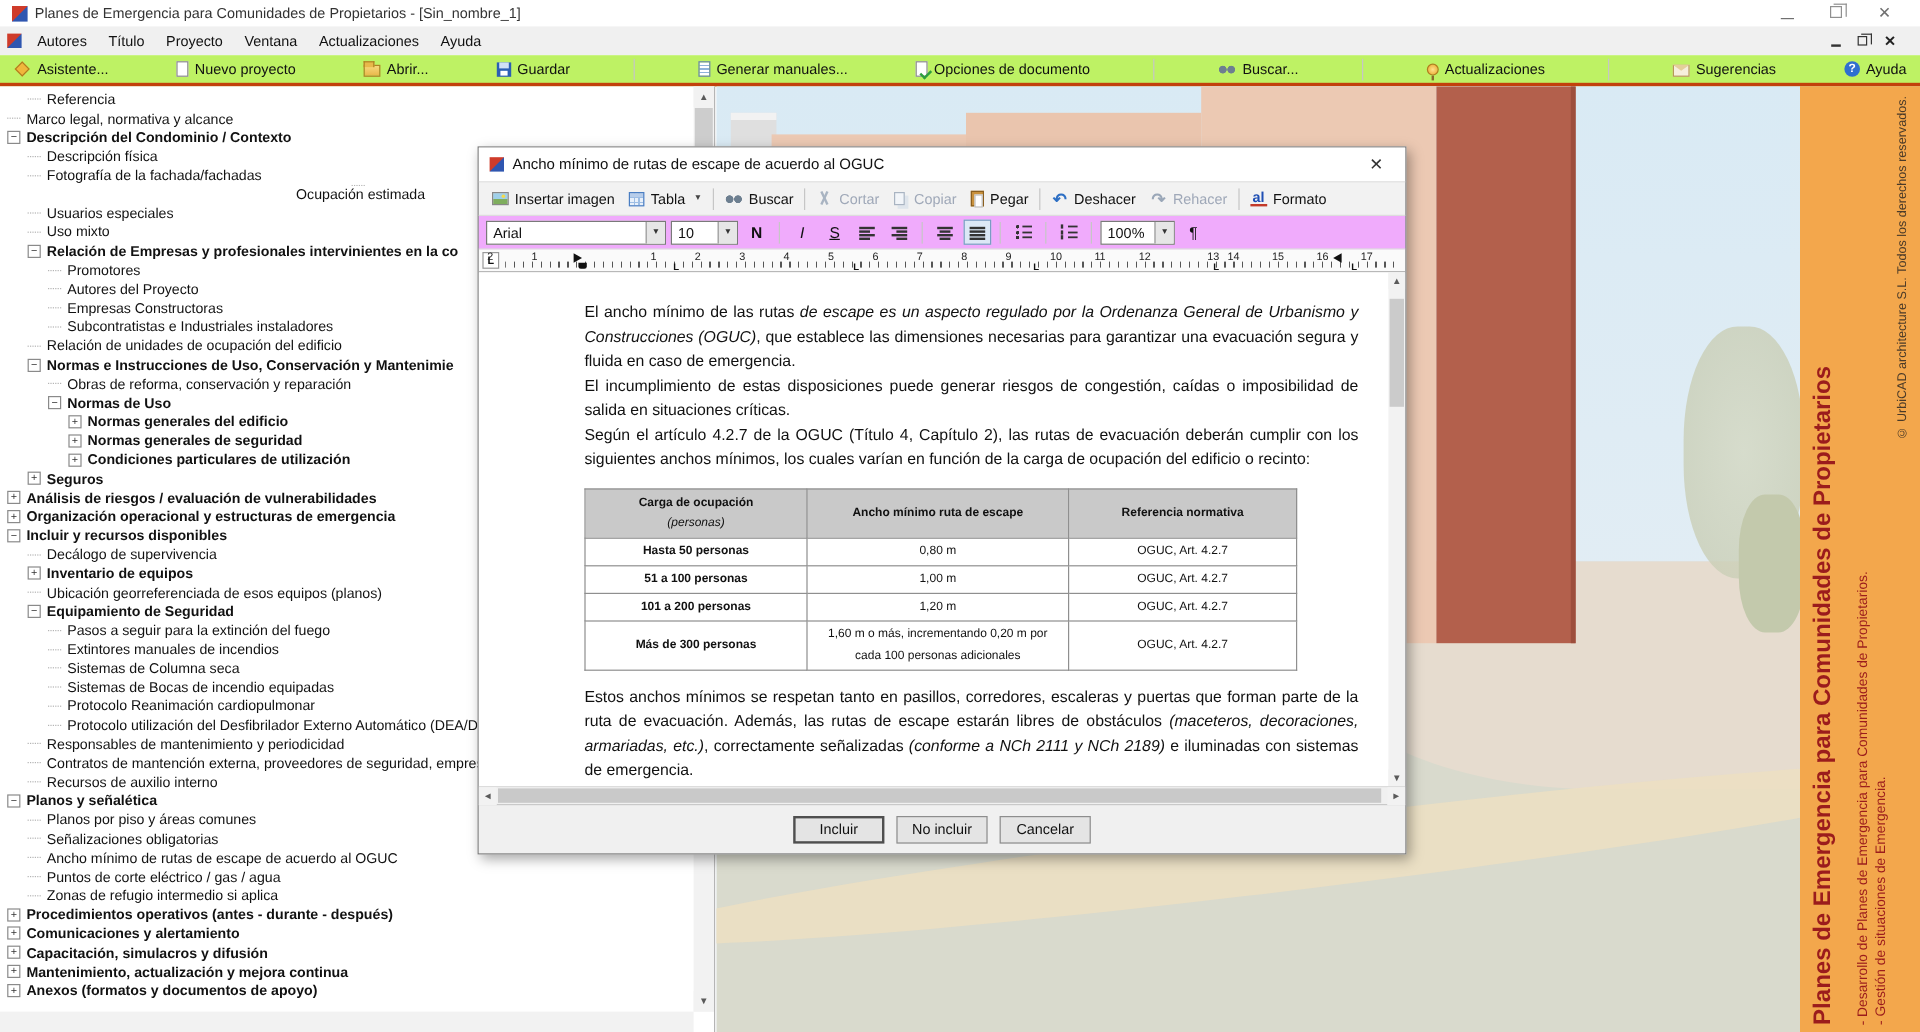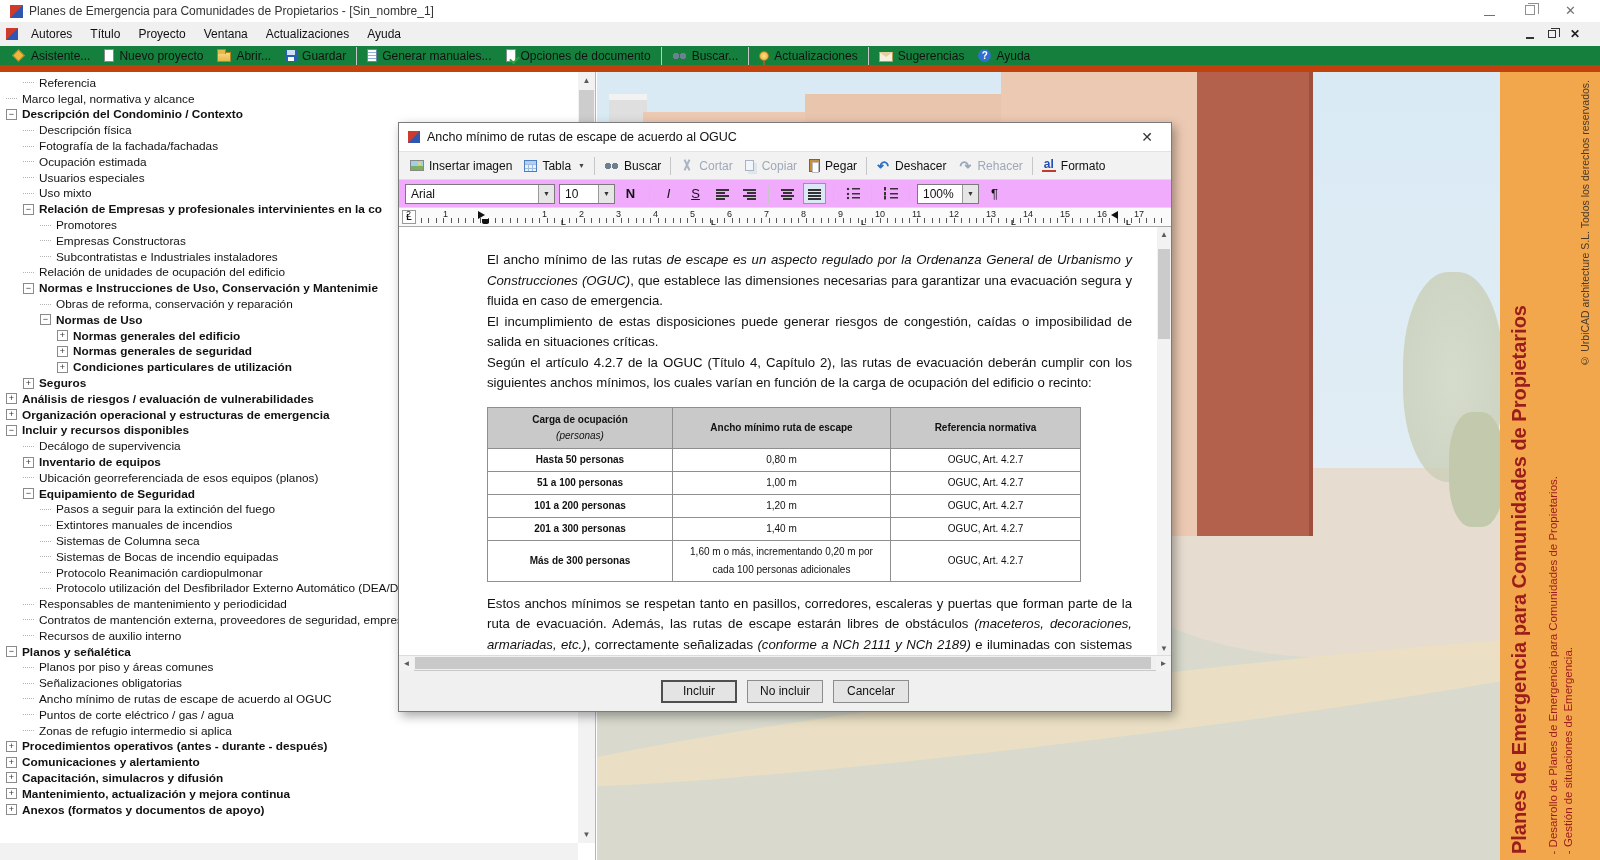--- a/index.html
+++ b/index.html
@@ -15,21 +15,21 @@
   .wc-x { font-size:13px; line-height:12px; }
 
   .menubar { height:24px; background:#f0f0f0; display:flex; align-items:center; gap:0; padding:0 6px; font-size:12px; }
   .menu-item { padding:4px 9px; }
   .mdi-controls { margin-left:auto; display:flex; gap:14px; padding-right:14px; font-size:11px; color:#222; align-items:center; }
   .mdi-min { width:8px; height:2px; background:#333; margin-top:7px; }
   .mdi-rest { width:8px; height:8px; border:1px solid #333; position:relative; }
   .mdi-rest::before { content:""; position:absolute; left:2px; top:-3px; width:8px; height:8px; border:1px solid #333; border-bottom:none; border-left:none; }
   .mdi-x { font-size:12px; font-weight:bold; }
 
-  .toolbar { height:26px; background:#15803d; display:flex; align-items:center; padding:0 4px; border-bottom:7px solid #c2410c; }
+  .toolbar { height:26px; background:#bef264; display:flex; align-items:center; padding:0 4px; border-bottom:3px solid #c2410c;justify-content:space-between; }
   .tbtn { display:flex; align-items:center; gap:5px; padding:2px 7px; font-size:12px; white-space:nowrap; }
   .tsep { width:1px; height:18px; background:#c6c6c6; margin:0 3px; }
 
   
   .icn { display:inline-flex; align-items:center; justify-content:center; flex:none; position:relative; }
   .app-icon { width:13px; height:13px; background:linear-gradient(135deg,#cf3b2a 0 48%,#2f56b0 52% 100%); }
   .wizard-icon { width:9px; height:9px; background:#f0b73c; border:1px solid #b07d1e; transform:rotate(45deg); margin:2px 3px; }
   .new-doc-icon { width:10px; height:13px; background:#fff; border:1px solid #8a8a8a; }
   .open-folder-icon { width:14px; height:10px; background:linear-gradient(#f7d77b,#e8b84a); border:1px solid #ad8324; margin-top:2px; }
   .open-folder-icon::before { content:""; position:absolute; left:-1px; top:-4px; width:7px; height:4px; background:#e8b84a; border:1px solid #ad8324; border-bottom:none; }
@@ -263,39 +263,43 @@
           <span>Descripción del Condominio / Contexto</span>
         </div>
         <div class="tree-row" style="padding-left: 23px;">
           <span class="conn"></span>
           <span>Descripción física</span>
         </div>
         <div class="tree-row" style="padding-left: 23px;">
           <span class="conn"></span>
           <span>Fotografía de la fachada/fachadas</span>
         </div>
-        <div class="tree-row" style="padding-left: 23px;">
+        <div class="tree-row" style="padding-left: 23px; flex-direction: column;">
           <span class="conn"></span>
           <span>Ocupación estimada</span>
         </div>
         <div class="tree-row" style="padding-left: 23px;">
           <span class="conn"></span>
           <span>Usuarios especiales</span>
         </div>
         <div class="tree-row" style="padding-left: 23px;">
           <span class="conn"></span>
           <span>Uso mixto</span>
         </div>
         <div class="tree-row bold" style="padding-left: 23px;">
           <span class="exp">−</span>
           <span>Relación de Empresas y profesionales intervinientes en la co</span>
         </div>
         <div class="tree-row" style="padding-left: 40px;">
           <span class="conn"></span>
           <span>Promotores</span>
+        </div>
+        <div class="tree-row" style="padding-left: 40px;">
+          <span class="conn"></span>
+          <span>Autores del Proyecto</span>
         </div>
         <div class="tree-row" style="padding-left: 40px;">
           <span class="conn"></span>
           <span>Empresas Constructoras</span>
         </div>
         <div class="tree-row" style="padding-left: 40px;">
           <span class="conn"></span>
           <span>Subcontratistas e Industriales instaladores</span>
         </div>
         <div class="tree-row" style="padding-left: 23px;">
@@ -553,21 +557,21 @@
         <span class="ruler-num" style="left: 217px;">3</span>
         <span class="ruler-num" style="left: 254px;">4</span>
         <span class="ruler-num" style="left: 291px;">5</span>
         <span class="ruler-num" style="left: 328px;">6</span>
         <span class="ruler-num" style="left: 365px;">7</span>
         <span class="ruler-num" style="left: 402px;">8</span>
         <span class="ruler-num" style="left: 439px;">9</span>
         <span class="ruler-num" style="left: 476px;">10</span>
         <span class="ruler-num" style="left: 513px;">11</span>
         <span class="ruler-num" style="left: 550px;">12</span>
-        <span class="ruler-num" style="left: 587px;">13</span>
+        <span class="ruler-num" style="left: 607px;">13</span>
         <span class="ruler-num" style="left: 624px;">14</span>
         <span class="ruler-num" style="left: 661px;">15</span>
         <span class="ruler-num" style="left: 698px;">16</span>
         <span class="ruler-num" style="left: 735px;">17</span>
         <span class="tabL" style="left: 162px;">L</span>
         <span class="tabL" style="left: 312px;">L</span>
         <span class="tabL" style="left: 462px;">L</span>
         <span class="tabL" style="left: 612px;">L</span>
         <span class="tabL" style="left: 727px;">L</span>
       </div>
@@ -607,25 +611,20 @@
                 <td class="c1">51 a 100 personas</td>
                 <td>1,00 m</td>
                 <td>OGUC, Art. 4.2.7</td>
               </tr>
               <tr>
                 <td class="c1">101 a 200 personas</td>
                 <td>1,20 m</td>
                 <td>OGUC, Art. 4.2.7</td>
               </tr>
               <tr>
-                <td class="c1">201 a 300 personas</td>
-                <td>1,40 m</td>
-                <td>OGUC, Art. 4.2.7</td>
-              </tr>
-              <tr>
                 <td class="c1">Más de 300 personas</td>
                 <td>1,60 m o más, incrementando 0,20 m por cada 100 personas adicionales</td>
                 <td>OGUC, Art. 4.2.7</td>
               </tr>
             </tbody>
           </table>
           <p><span>Estos anchos mínimos se respetan tanto en pasillos, corredores, escaleras y puertas que forman parte de la ruta de evacuación. Además, las rutas de escape estarán libres de obstáculos </span><span class="ital">(maceteros, decoraciones, armariadas, etc.)</span><span>, correctamente señalizadas </span><span class="ital">(conforme a NCh 2111 y NCh 2189)</span><span> e iluminadas con sistemas de emergencia.</span></p>
         </div>
       <div class="ed-vscroll">
         <div class="sb-arrow up">▲</div>

